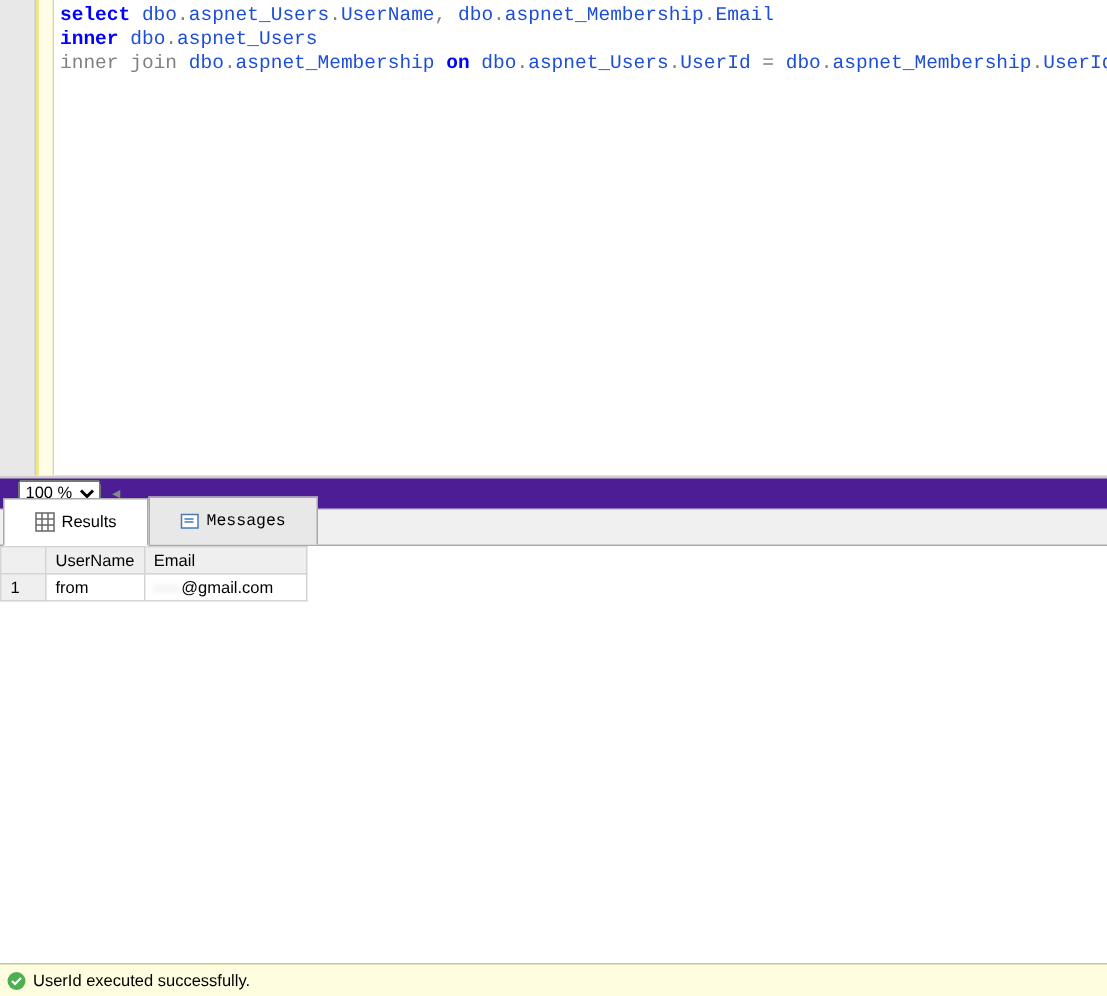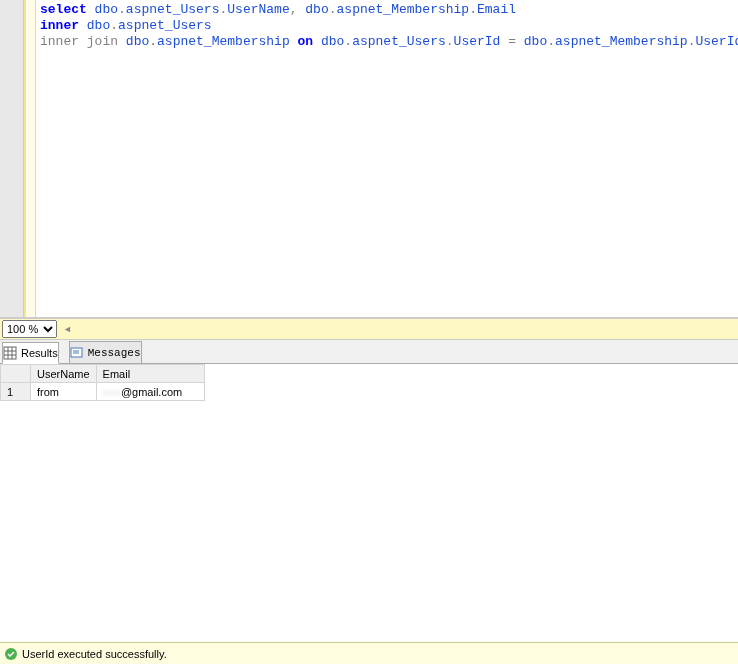--- a/index.html
+++ b/index.html
@@ -37,26 +37,26 @@
       line-height: 16px;
       white-space: pre;
       color: #000;
       overflow: hidden;
     }
     .kw { color: #0000ff; font-weight: bold; }
     .op { color: #808080; }
     .txt { color: #1d4ed8; }
     .zoom-bar {
       height: 22px;
-      background: #fef9c3;
+      background: #4c1d95;
       border-top: 1px solid #ccc;
       border-bottom: 1px solid #ccc;
       display: flex;
       align-items: center;
-      padding: 0 2px;
+      padding: 0 12px;
       font-size: 11px;
     }
     .zoom-select {
       font-size: 11px;
       height: 18px;
       width: 55px;
     }
     .zoom-arrows {
       margin-left: 6px;
       color: #888;
@@ -66,28 +66,28 @@
       height: 24px;
       background: #f0f0f0;
       display: flex;
       align-items: flex-end;
       padding-left: 2px;
       border-bottom: 1px solid #a9a9a9;
     }
     .tab {
       display: flex;
       align-items: center;
-      padding: 3px 0;
+      padding: 3px 20px;
       border: 1px solid #a9a9a9;
       border-bottom: none;
       background: #fff;
-      margin-right: 10px;
+      margin-right: 0;
       font-size: 11px;
       cursor: pointer;
-      height: 22px;
+      height: 32px;
       position: relative;
     }
     .tab.inactive {
       background: #e8e8e8;
       font-family: Liberation Mono, monospace;
     }
     .tab.active {
       background: #fff;
       z-index: 2;
       border-bottom: 1px solid #fff;

